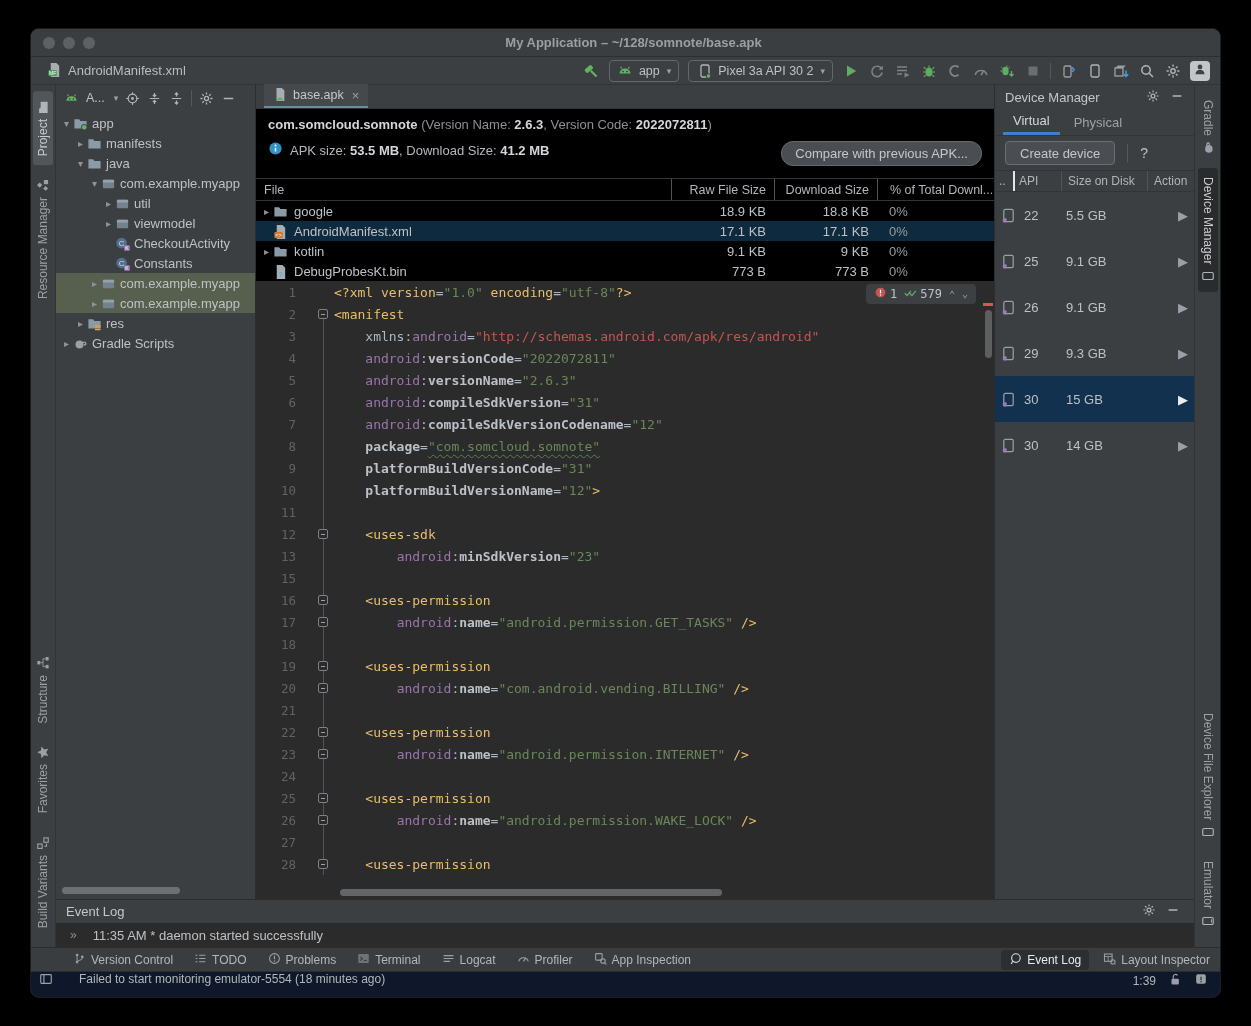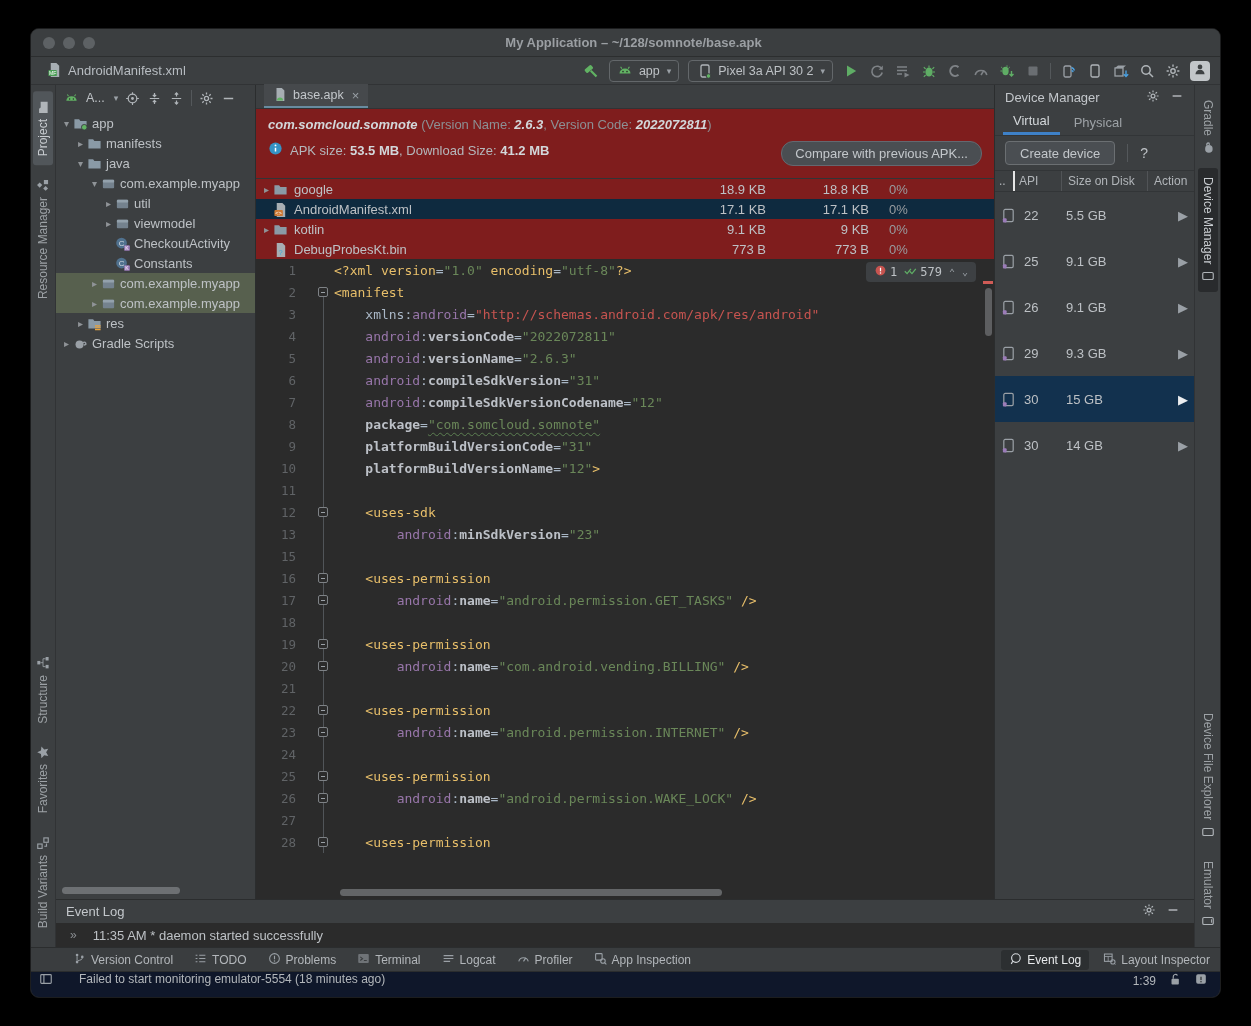--- a/index.html
+++ b/index.html
@@ -47,28 +47,28 @@
   .phead .hic{display:inline-flex;}  .phead svg{width:15px;height:15px;}
   .tree{padding-top:2px;}
   .trow{height:20px;display:flex;align-items:center;font-size:13px;color:#bdc1c5;white-space:nowrap;overflow:hidden;}
   .trow.hl{background:#57604e;}
   .arr{width:13px;color:#8f9397;font-size:10px;flex:0 0 13px;text-align:center;}
   .tico{width:17px;display:inline-flex;flex:0 0 17px;}
   .tico svg{width:15px;height:15px;}
   .tlab{margin-left:2px;}
   .hscroll{position:absolute;height:7px;border-radius:4px;background:rgba(169,173,177,.45);}
   
-  .editor{flex:1;display:flex;flex-direction:column;min-width:0;background:#7f1d1d;position:relative;}
+  .editor{flex:1;display:flex;flex-direction:column;min-width:0;background:#000000;position:relative;}
   .tabbar{height:24px;flex:0 0 24px;display:flex;align-items:flex-end;background:#3c3f41;border-bottom:1px solid #313335;}
   .etab{height:24px;display:flex;align-items:center;gap:6px;padding:0 9px;background:#46494c;color:#c3c7cb;font-size:12.5px;border-bottom:2px solid #688ca0;margin-left:8px;}
   .etab svg{width:14px;height:14px;}
   .tclose{color:#9aa0a6;font-size:13px;margin-left:2px;}
   .apkinfo{flex:0 0 70px;position:relative;padding:8px 12px 0;border-bottom:1px solid #323537;}
   .l1{font-size:13px;color:#8c9094;}
-  .l1 b{color:#d3d7da;font-weight:bold;font-style:italic;}
+  .l1 b{color:#d3d7da;font-weight:bold;}
   .l2{margin-top:9px;font-size:13px;color:#b4b8bc;display:flex;align-items:center;gap:7px;}
   .l2 b{color:#d3d7da;}
   .l2 svg{width:15px;height:15px;}
   .cmpbtn{position:absolute;right:12px;top:32px;height:25px;padding:0 13px;border:1px solid #646870;border-radius:12px;background:#4a4e52;color:#c3c7cb;font-size:13px;display:flex;align-items:center;}
   .thead{height:22px;flex:0 0 22px;display:flex;align-items:center;font-size:12.5px;color:#b1b5b9;border-bottom:1px solid #323537;}
   .thead .c0{flex:1;padding-left:8px;}
   .c1,.c2{width:103px;flex:0 0 103px;text-align:right;padding-right:8px;border-left:1px solid #515457;height:100%;display:flex;align-items:center;justify-content:flex-end;}
   .c3{width:117px;flex:0 0 117px;border-left:1px solid #515457;height:100%;display:flex;align-items:center;padding-left:12px;}
   .frow{height:20px;display:flex;align-items:center;font-size:13px;color:#bdc1c5;}
   .frow.sel{background:#0e2a3f;}
@@ -547,20 +547,26 @@
             <div class="l2">
               <span><svg viewBox="0 0 16 16" width="15" height="15" xmlns="http://www.w3.org/2000/svg">
                     <circle cx="8" cy="8" r="6.5" fill="#3592c4"></circle>
                     <path d="M8 7.2v4" stroke="#fff" stroke-width="1.6"></path>
                     <circle cx="8" cy="4.7" r="1" fill="#fff"></circle>
                   </svg></span>
               <span><span>APK size: </span><b>53.5 MB</b><span>, Download Size: </span><b>41.2 MB</b></span>
             </div>
             <div class="cmpbtn">Compare with previous APK...</div>
           </div>
+          <div class="thead">
+            <span class="c0">File</span>
+            <span class="c1">Raw File Size</span>
+            <span class="c2">Download Size</span>
+            <span class="c3">% of Total Downl...</span>
+          </div>
           <div id="ftable">
               <div class="frow">
                 <span class="fname">
                   <span class="arr">▸</span>
                   <span class="fico">
                     <svg viewBox="0 0 16 16" width="15" height="15" xmlns="http://www.w3.org/2000/svg">
                       <path fill="#8a9aa6" d="M1.5 3.5h5l1.4 1.8h6.6v8H1.5z"></path>
                     </svg>
                   </span>
                   <span>google</span>

